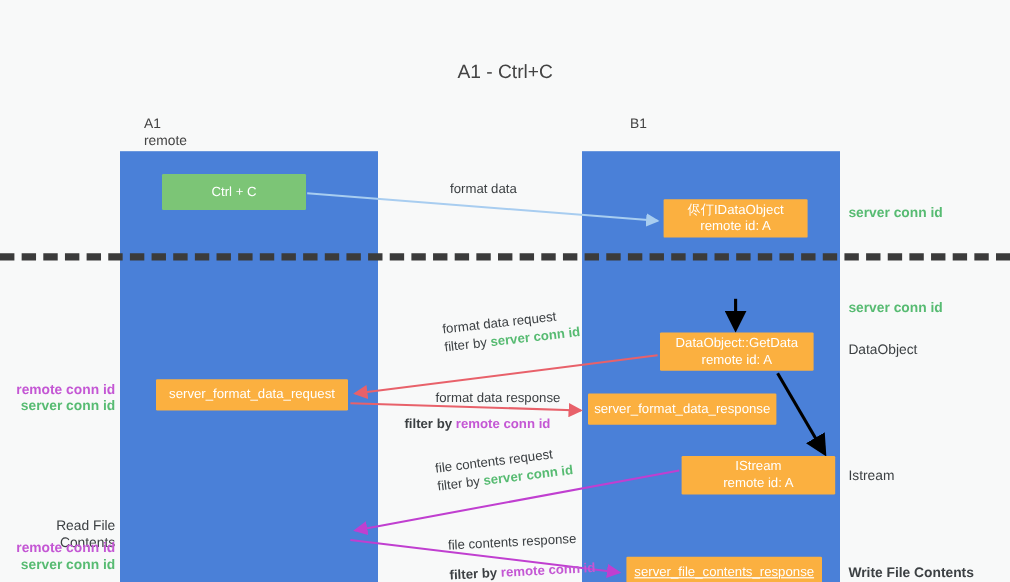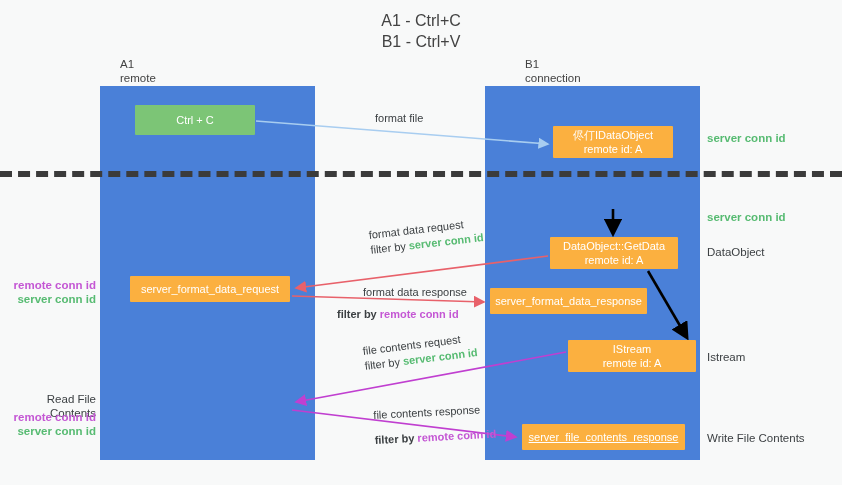--- a/index.html
+++ b/index.html
@@ -3,21 +3,21 @@
 <meta charset="utf-8">
 <style>
   html,body{margin:0;padding:0;}
   body{
     width:842px;height:485px;
     background:#f8f9f9;
     font-family:"Liberation Sans","DejaVu Sans",sans-serif;
     position:relative;overflow:hidden;
     color:#3c4043;
   }
-  #stage{position:absolute;inset:0;}
+  #stage{position:absolute;inset:0;margin-top:40px;}
   .abs{position:absolute;}
 
   
   #title{
     left:0;right:0;top:10px;text-align:center;
     font-size:16px;line-height:21px;color:#434343;
   }
 
   
   .col-head{
@@ -60,21 +60,21 @@
   
   .side{font-size:11.5px;line-height:14px;}
   .green-t{color:#57bb72;font-weight:bold;}
   .purple-t{color:#c457d4;font-weight:bold;}
   .plain-t{color:#3c4043;}
 
   #lbl-server-1{left:707px;top:131px;}
   #lbl-server-2{left:707px;top:210px;}
   #lbl-dataobject{left:707px;top:245px;}
   #lbl-istream{left:707px;top:350px;}
-  #lbl-writefile{left:707px;top:431px;}
+  #lbl-writefile{left:707px;top:431px;font-weight:bold;}
 
   #lbl-left-1{left:8px;top:278px;width:88px;text-align:right;}
   #lbl-readfile{left:8px;top:392px;width:88px;text-align:right;}
   #lbl-left-2{left:8px;top:410px;width:88px;text-align:right;}
 
   
   .edge-lbl{font-size:11px;line-height:15px;color:#3c4043;white-space:nowrap;}
   #el-formatlist{left:375px;top:111px;}
   #el-fmt-req{left:368px;top:228px;transform:rotate(-6.5deg);transform-origin:left top;}
   #el-fmt-resp{left:337px;top:285px;}
@@ -83,30 +83,28 @@
 
   svg#wires{position:absolute;left:0;top:0;width:842px;height:485px;overflow:visible;}
 </style>
 </head>
 <body>
 
 <div id="stage">
 
   <div class="abs" id="title">
     <div>A1 - Ctrl+C</div>
-    <div>B1 - Ctrl+V</div>
   </div>
 
   <div class="abs col-head" id="head-a1">
     <div>A1</div>
     <div>remote</div>
   </div>
   <div class="abs col-head" id="head-b1">
     <div>B1</div>
-    <div>connection</div>
   </div>
 
   <div class="abs lane" id="lane-a1"></div>
   <div class="abs lane" id="lane-b1"></div>
 
   <svg id="wires">
     <defs>
       <marker id="ah-blue" markerWidth="7" markerHeight="7" refX="6" refY="3.5" orient="auto">
         <path d="M0,0 L7,3.5 L0,7 z" fill="#a8cdf0"></path>
       </marker>
@@ -164,21 +162,21 @@
   <div class="abs node orange" id="n-istream">
     <span>IStream</span>
     <span>remote id: A</span>
   </div>
 
 
   <div class="abs node orange" id="n-file-resp">
     <span>server_file_contents_response</span>
   </div>
 
-  <div class="abs edge-lbl" id="el-formatlist">format file</div>
+  <div class="abs edge-lbl" id="el-formatlist">format data</div>
 
   <div class="abs edge-lbl" id="el-fmt-req">
     <div>format data request</div>
     <div>
       <span class="plain-t">filter by </span><span class="green-t">server conn id</span>
     </div>
   </div>
 
   <div class="abs edge-lbl" id="el-fmt-resp">
     <div style="padding-left:26px">format data response</div>

